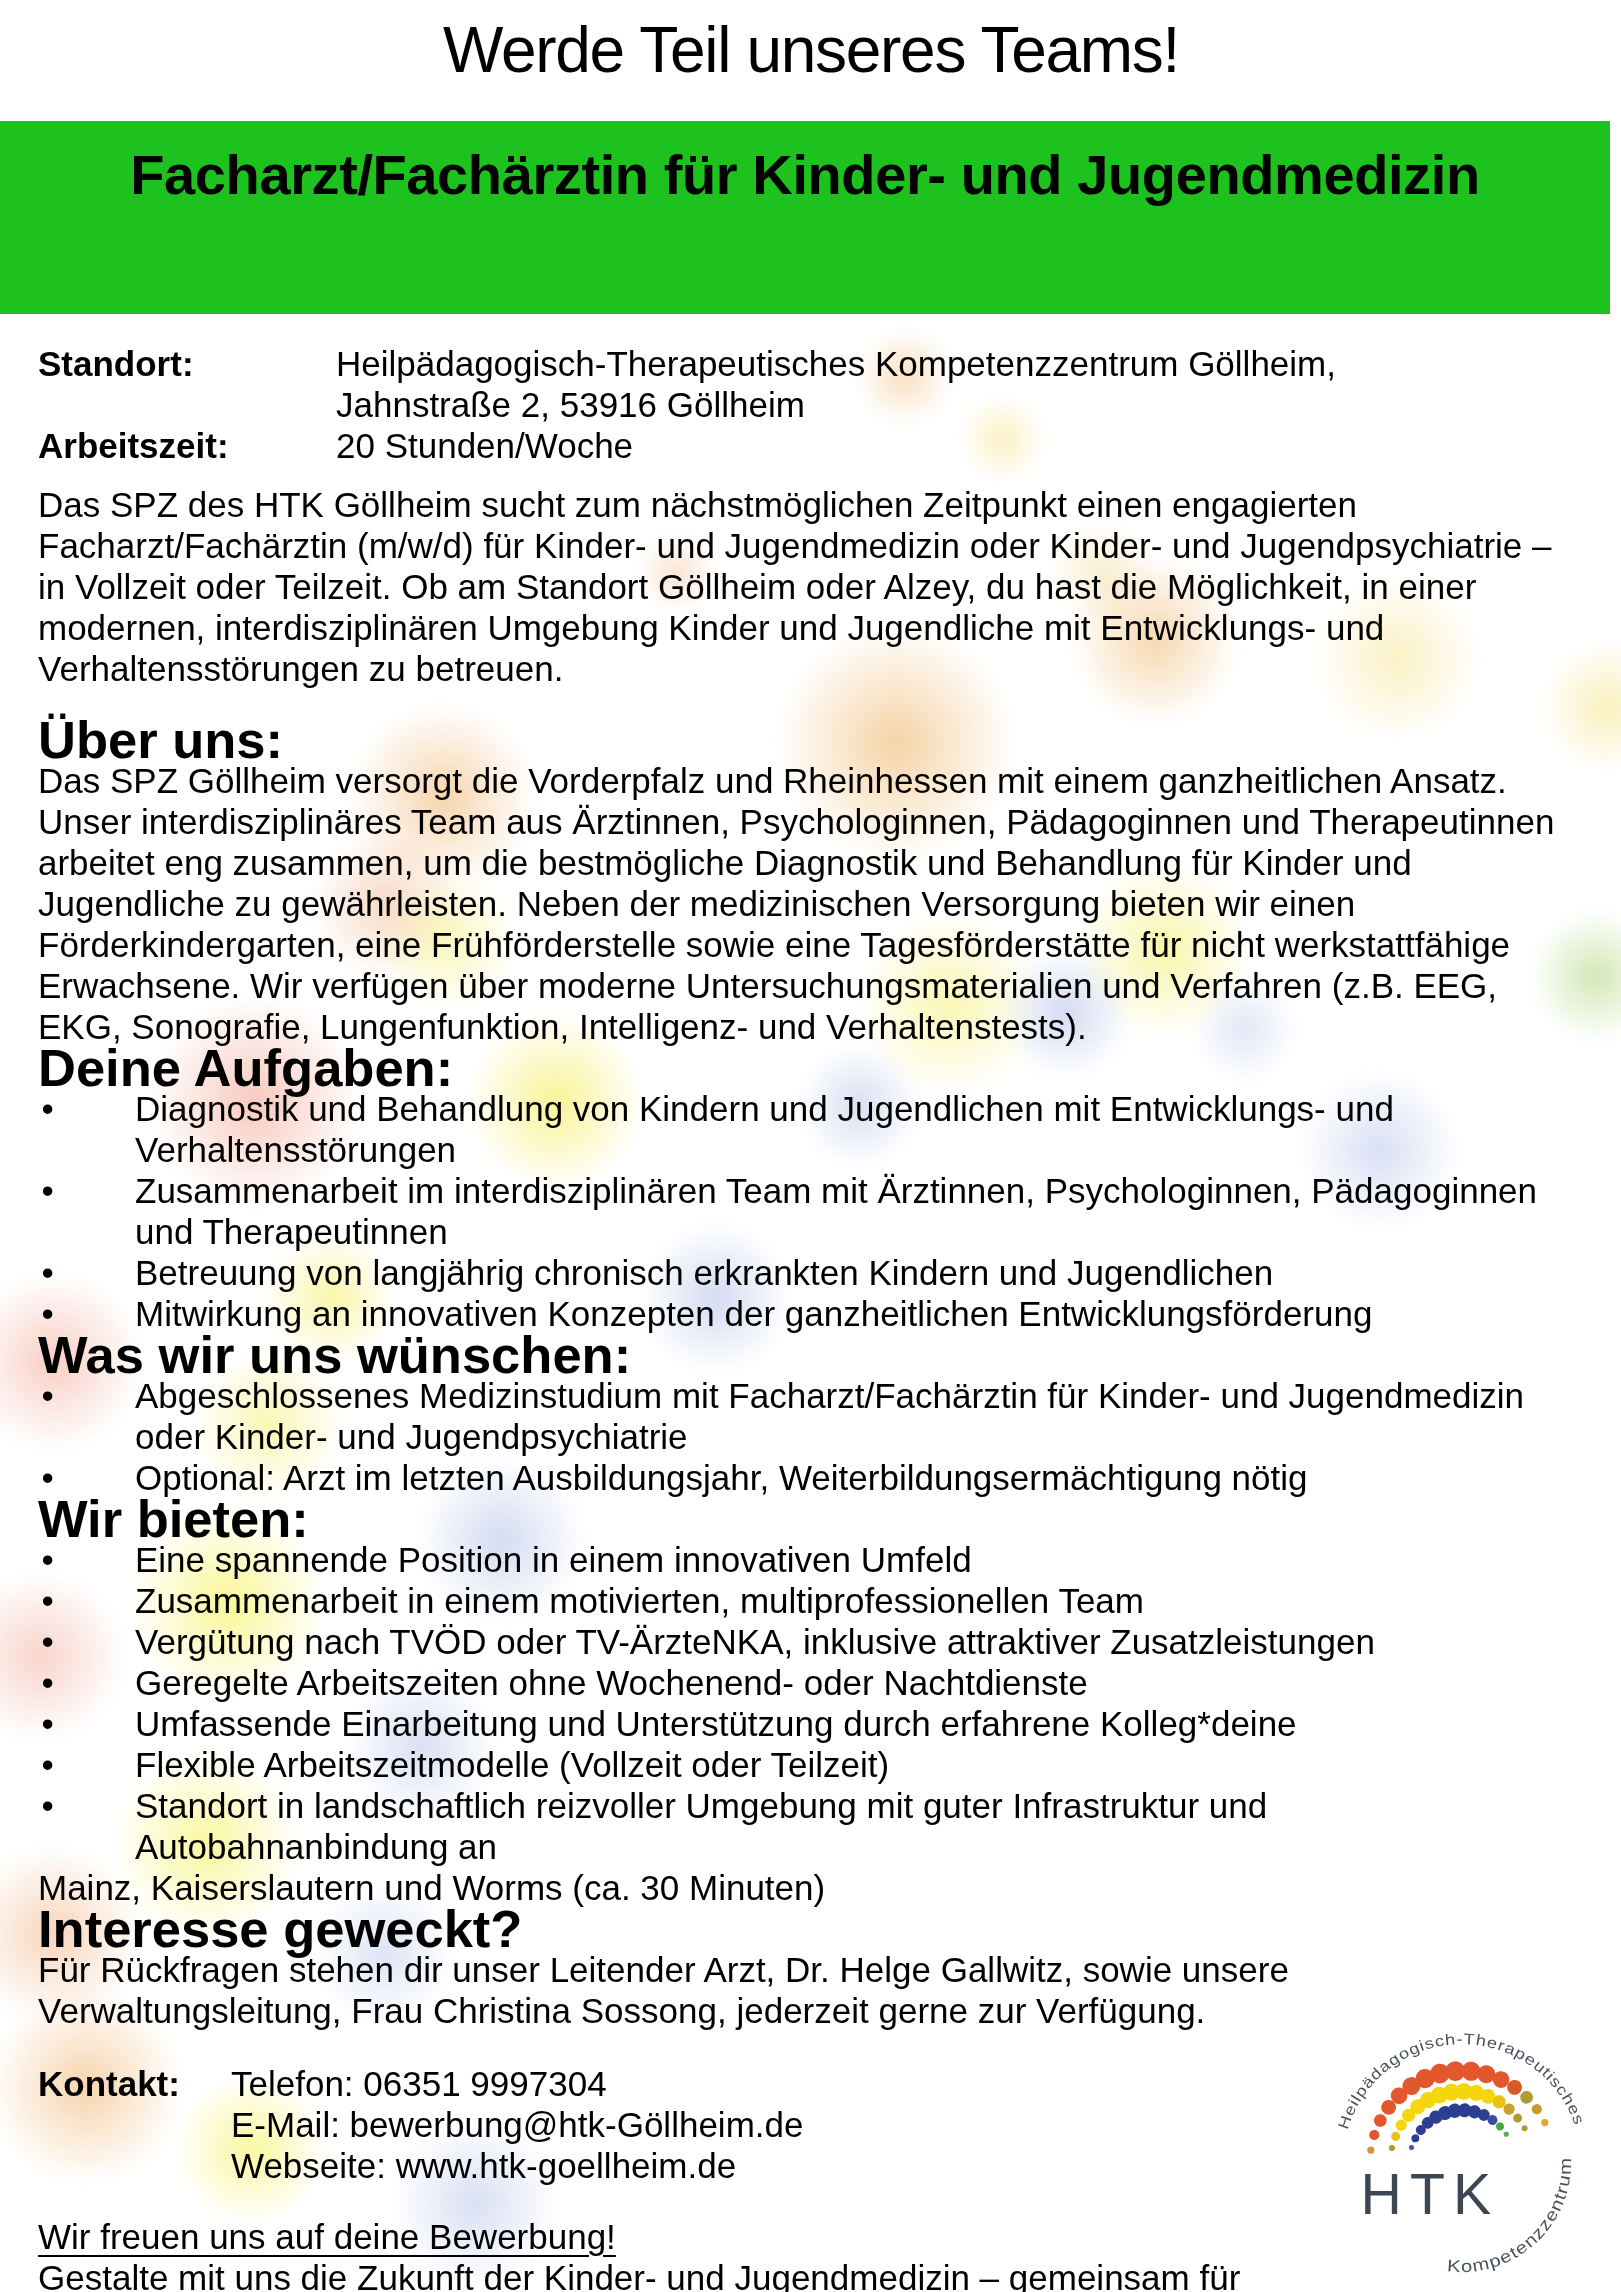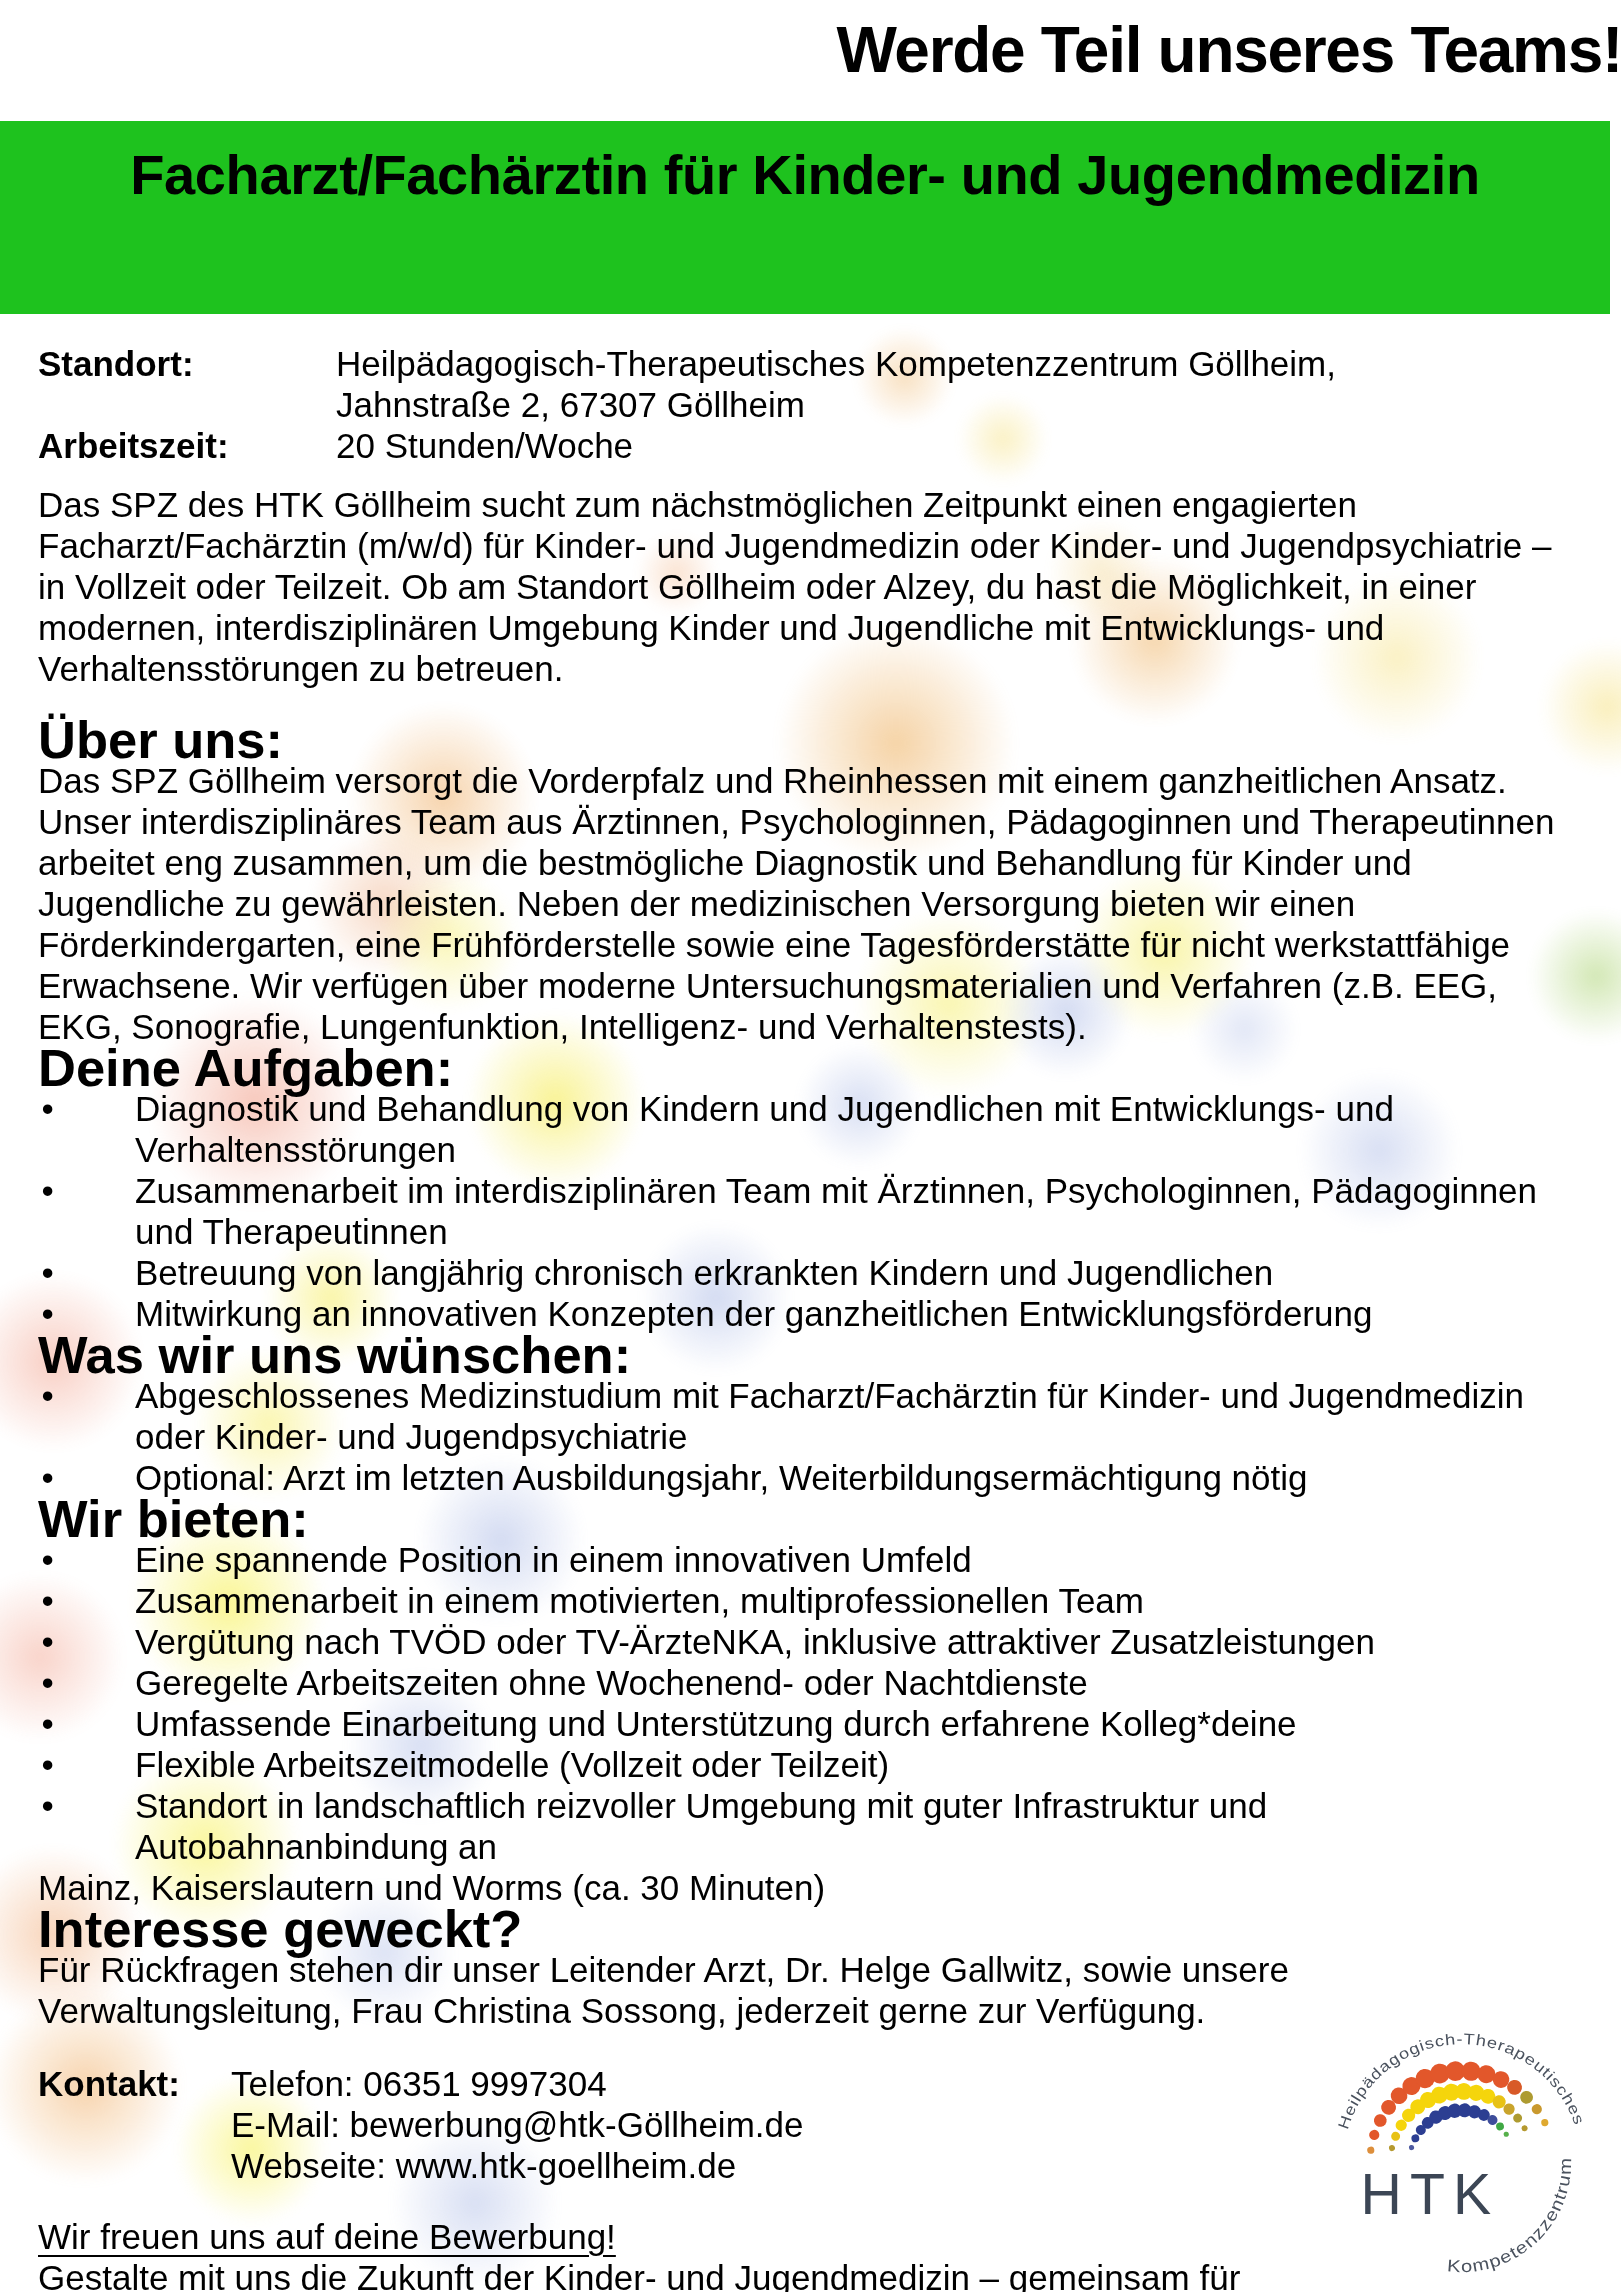--- a/index.html
+++ b/index.html
@@ -1,21 +1,21 @@
 <!DOCTYPE html>
 <html lang="de" style="font-size:14.3px"><head>
 <meta charset="utf-8">
 <style>
   html,body{margin:0;padding:0;background:#e9e9e9}
   .page{position:relative;width:1622px;height:2293px;margin:0 auto;background:#ffffff;
         font-family:"Liberation Sans",sans-serif;color:#000;overflow:hidden}
   .blobs{position:absolute;inset:0;pointer-events:none}
   .blob{position:absolute;border-radius:50%;filter:blur(5.4px)}
-  .page-title{position:absolute;top:12.5px;left:0;width:100%;margin:0;text-align:right;
-        font-size:64px;font-weight:bold;letter-spacing:-1.3px}
+  .page-title{position:absolute;top:12.5px;left:0;width:100%;margin:0;text-align:center;
+        font-size:64px;font-weight:normal;letter-spacing:-1.3px}
   .banner{position:absolute;top:121px;left:0;width:1610px;height:193px;background:#1EC21E;
         text-align:center;font-weight:bold;font-size:56px;line-height:85px;padding-top:10.7px;
         box-sizing:border-box;letter-spacing:-0.4px}
   .content{position:absolute;top:343px;left:38px;width:1541px;font-size:35px;line-height:41px}
   .meta{display:grid;grid-template-columns:298px 1fr}
   .bold,.h2,.meta-label{font-weight:bold}
   .h2{margin:0}
   p{margin:0}
   .intro{margin-top:18px}
   .mt33{margin-top:29.6px}
@@ -76,21 +76,21 @@
   <div class="banner">
     <div>Facharzt/Fachärztin für Kinder- und Jugendmedizin</div>
   </div>
 
   <main class="content">
 
     <div class="meta">
       <div class="meta-label">Standort:</div>
       <div>
         <div>Heilpädagogisch-Therapeutisches Kompetenzzentrum Göllheim,</div>
-        <div>Jahnstraße 2, 67307 Göllheim</div>
+        <div>Jahnstraße 2, 53916 Göllheim</div>
       </div>
       <div class="meta-label">Arbeitszeit:</div>
       <div>20 Stunden/Woche</div>
     </div>
 
     <p class="intro">Das SPZ des HTK Göllheim sucht zum nächstmöglichen Zeitpunkt einen engagierten Facharzt/Fachärztin (m/w/d) für Kinder- und Jugendmedizin oder Kinder- und Jugendpsychiatrie – in Vollzeit oder Teilzeit. Ob am Standort Göllheim oder Alzey, du hast die Möglichkeit, in einer modernen, interdisziplinären Umgebung Kinder und Jugendliche mit Entwicklungs- und Verhaltensstörungen zu betreuen.</p>
 
     <h2 class="h2 mt33">Über uns:</h2>
     <p>Das SPZ Göllheim versorgt die Vorderpfalz und Rheinhessen mit einem ganzheitlichen Ansatz. Unser interdisziplinäres Team aus Ärztinnen, Psychologinnen, Pädagoginnen und Therapeutinnen arbeitet eng zusammen, um die bestmögliche Diagnostik und Behandlung für Kinder und Jugendliche zu gewährleisten. Neben der medizinischen Versorgung bieten wir einen Förderkindergarten, eine Frühförderstelle sowie eine Tagesförderstätte für nicht werkstattfähige Erwachsene. Wir verfügen über moderne Untersuchungsmaterialien und Verfahren (z.B. EEG, EKG, Sonografie, Lungenfunktion, Intelligenz- und Verhaltenstests).</p>
 

